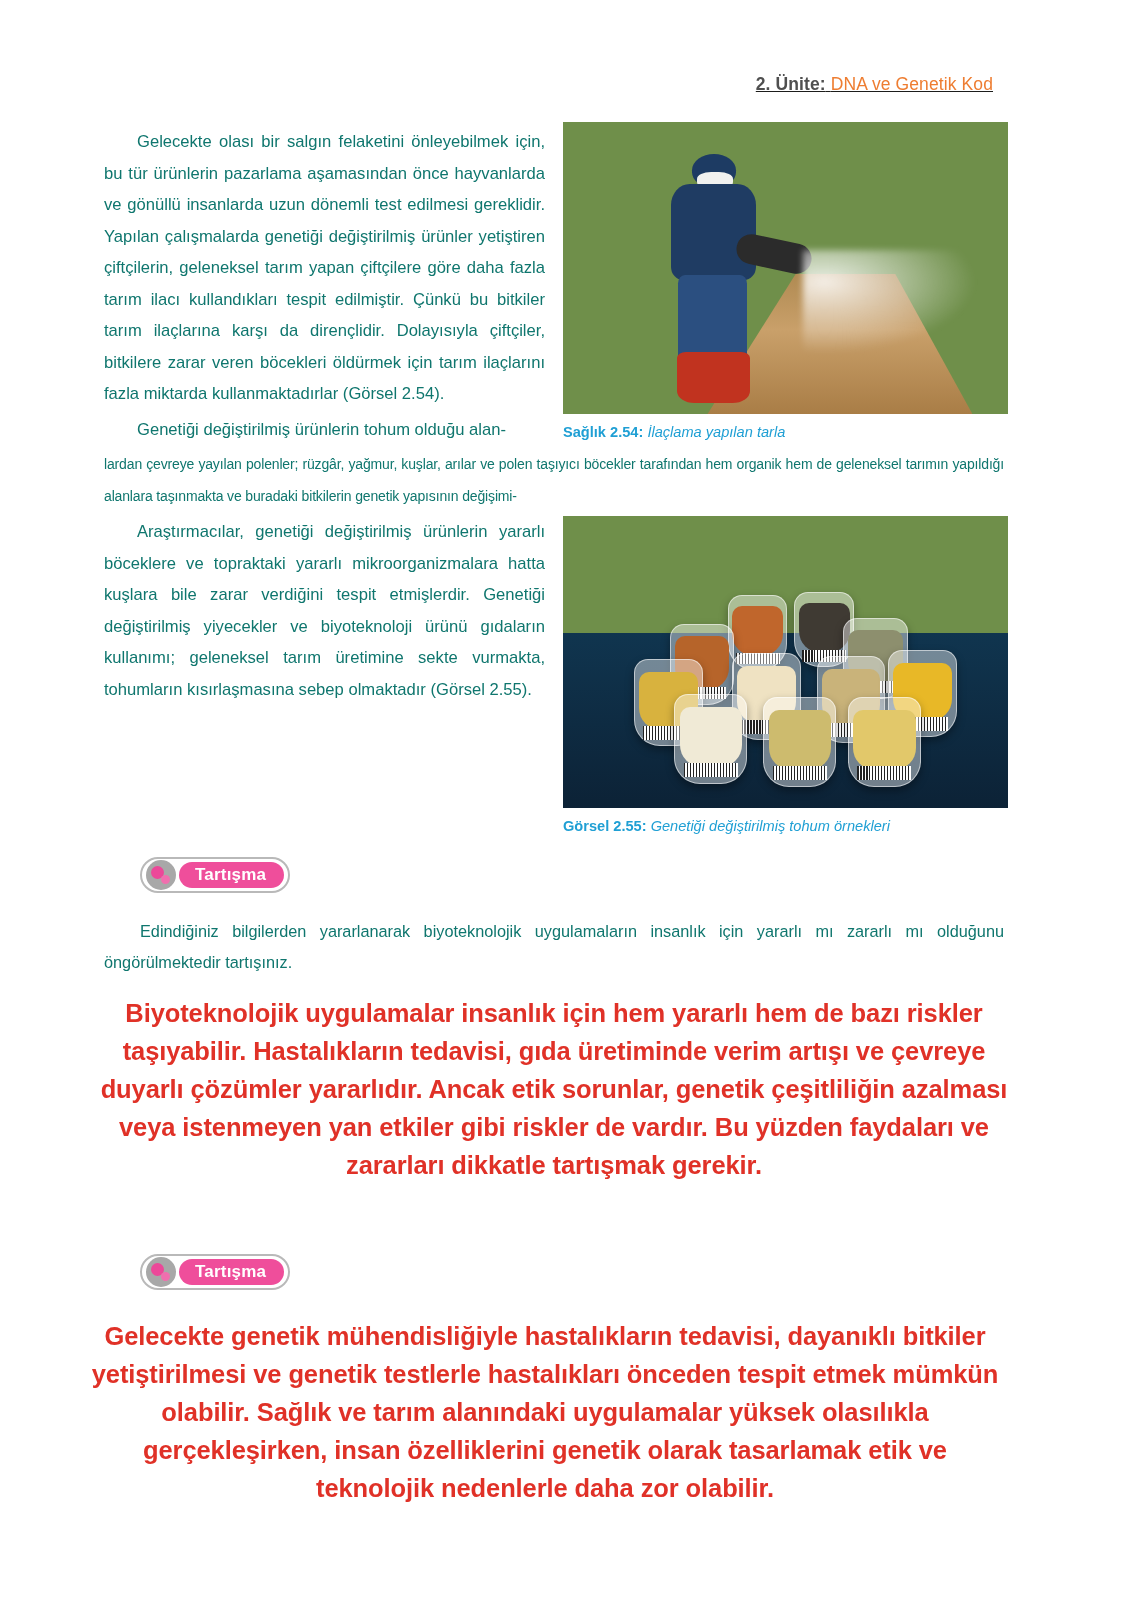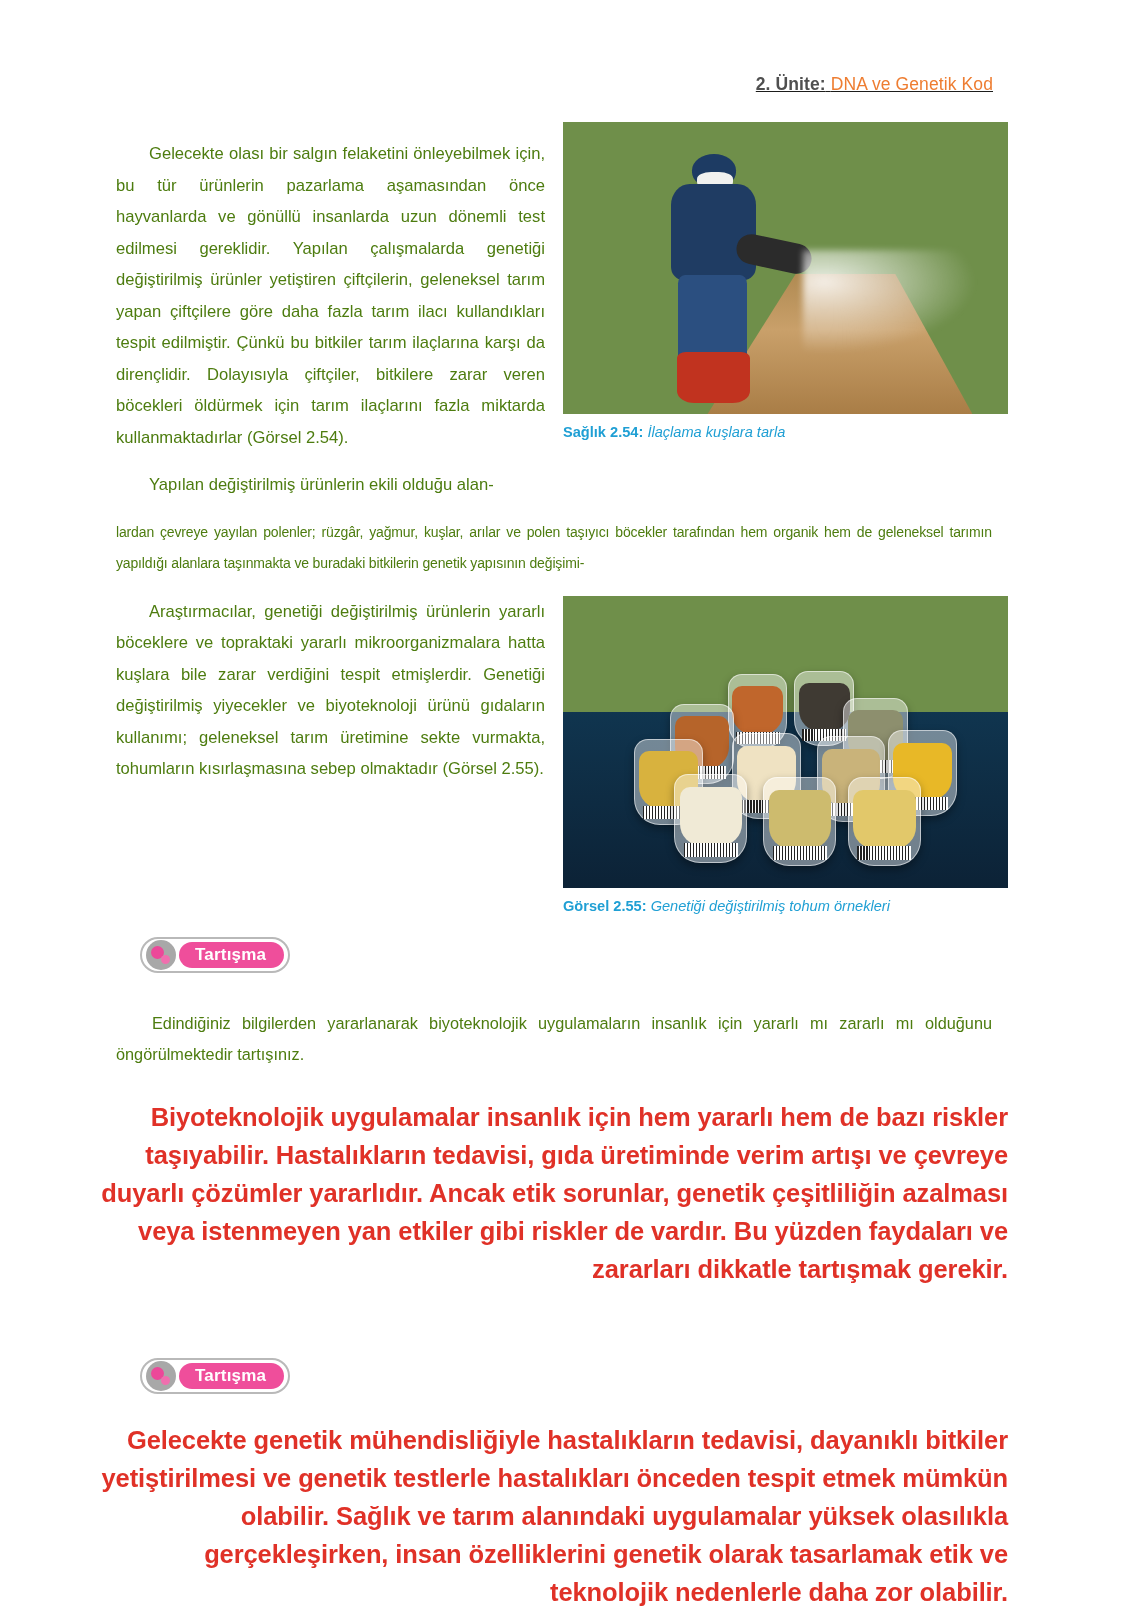--- a/index.html
+++ b/index.html
@@ -44,25 +44,25 @@
   
   .content {
     position: absolute;
     left: 100px;
     top: 122px;
     width: 908px;
   }
 
   
   p {
-    margin: 16px;
+    margin: 4px;
     font-size: 16.6px;
     line-height: 31.5px;
     text-align: justify;
-    color: #4d7c0f;
+    color: #0f766e;
   }
   p.indent { text-indent: 33px; }
 
   .col-left {
     width: 445px;
   }
 
   .narrow {
     font-stretch: condensed;
     font-size: 14px;
@@ -232,21 +232,21 @@
 
   
   .answer {
     color: #e03127;
     font-weight: bold;
     font-size: 25.5px;
     line-height: 38px;
     font-stretch: condensed;
     letter-spacing: -.1px;
     margin: 0;
-    text-align: right;
+    text-align: center;
   }
 
   .q-text {
     font-size: 16.3px;
     line-height: 31px;
     font-stretch: condensed;
     text-align: justify;
   }
   .q-text.indent { text-indent: 36px; }
 
@@ -275,27 +275,27 @@
           <span class="mask"></span>
           <span class="torso"></span>
           <span class="legs"></span>
           <span class="boots"></span>
           <span class="blower"></span>
         </div>
         <div class="spray"></div>
       </div>
       <div class="caption">
         <span class="lbl">Sağlık 2.54:</span>
-        <span class="txt">İlaçlama kuşlara tarla</span>
+        <span class="txt">İlaçlama yapılan tarla</span>
       </div>
     </div>
 
     <p class="col-left indent">Gelecekte olası bir salgın felaketini önleyebilmek için, bu tür ürünlerin pazarlama aşamasından önce hayvanlarda ve gönüllü insanlarda uzun dönemli test edilmesi gereklidir. Yapılan çalışmalarda genetiği değiştirilmiş ürünler yetiştiren çiftçilerin, geleneksel tarım yapan çiftçilere göre daha fazla tarım ilacı kullandıkları tespit edilmiştir. Çünkü bu bitkiler tarım ilaçlarına karşı da dirençlidir. Dolayısıyla çiftçiler, bitkilere zarar veren böcekleri öldürmek için tarım ilaçlarını fazla miktarda kullanmaktadırlar (Görsel 2.54).</p>
 
-    <p class="col-left indent">Yapılan değiştirilmiş ürünlerin ekili olduğu alan-</p>
+    <p class="col-left indent">Genetiği değiştirilmiş ürünlerin tohum olduğu alan-</p>
 
     <div class="clearfix"></div>
 
     <p class="narrow">lardan çevreye yayılan polenler; rüzgâr, yağmur, kuşlar, arılar ve polen taşıyıcı böcekler tarafından hem organik hem de geleneksel tarımın yapıldığı alanlara taşınmakta ve buradaki bitkilerin genetik yapısının değişimi-</p>
 
     <div class="figure">
       <div class="photo photo-seeds">
         <div class="table-top"></div>
         <div class="cups">
           <div class="cup" style="left:37%;top:27%;width:13%;height:25%;">

